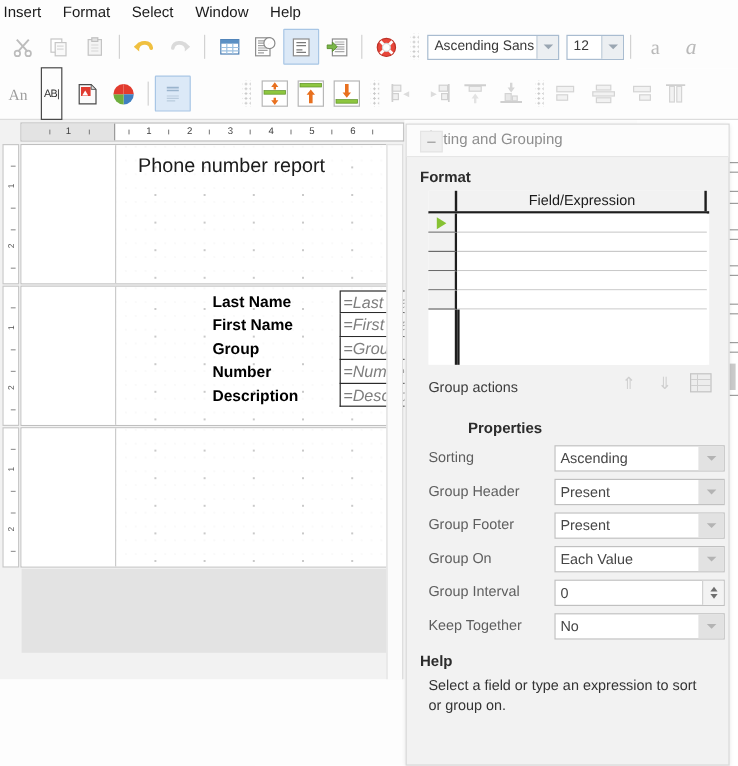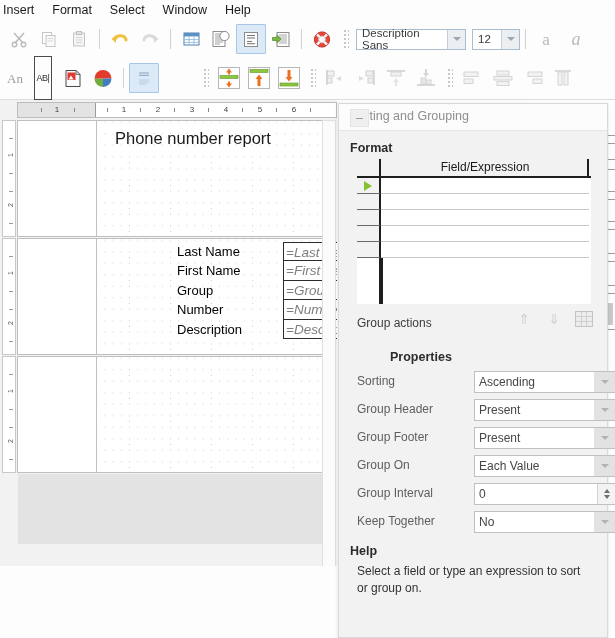--- a/index.html
+++ b/index.html
@@ -107,21 +107,21 @@
       radial-gradient(circle, #e2e2e2 0.5px, transparent 0.6px);
     background-size:41px 23px, 8.2px 11.5px;
     background-position:12px 7px, 12px 7px;
   }
   .report-title{
     position:absolute;left:18px;top:8px;font-size:16.5px;color:#1b1b1b;
     font-family:"Liberation Sans",sans-serif;white-space:nowrap;
   }
   .lbl-col{position:absolute;left:80px;top:3px;width:110px;}
   .lbl-col div{
-    font-size:13px;font-weight:normal;color:#000;line-height:19.4px;white-space:nowrap;
+    font-size:13px;font-weight:bold;color:#000;line-height:19.4px;white-space:nowrap;
   }
   .fld-col{position:absolute;left:186px;top:3px;width:125px;}
   .fld-col div{
     font-size:13.5px;font-style:italic;color:#7e7e7e;line-height:19.4px;
     border:1px solid #2b2b2b;border-top:none;box-sizing:border-box;height:19.4px;
     padding-left:2px;white-space:nowrap;overflow:hidden;background:#fff;
   }
   .fld-col div:first-child{border-top:1px solid #2b2b2b;}
 
   
@@ -228,21 +228,21 @@
     font-size:12px;color:#464646;padding-left:4px;white-space:nowrap;
   }
   .pfield .parrow{
     margin-left:auto;width:21px;height:20px;background:#e2e2e2;
     display:flex;align-items:center;justify-content:center;
   }
   .pfield .parrow i{
     display:block;width:0;height:0;border-left:4px solid transparent;
     border-right:4px solid transparent;border-top:4px solid #b3b3b3;
   }
-  .pfield.editable{background:#ffffff;margin-left:12px;}
+  .pfield.editable{background:#ffffff;}
   .spin{
     margin-left:auto;width:17px;height:20px;background:#f3f3f3;border-left:1px solid #d2d2d2;
     display:flex;flex-direction:column;align-items:center;justify-content:center;
   }
   .spin i{display:block;width:0;height:0;margin:0;}
   .spin .up{border-left:3.5px solid transparent;border-right:3.5px solid transparent;border-bottom:4px solid #6f6f6f;margin-bottom:2px;}
   .spin .dn{border-left:3.5px solid transparent;border-right:3.5px solid transparent;border-top:4px solid #6f6f6f;}
 
   .help-head{
     position:absolute;left:11px;top:440px;font-size:12.5px;font-weight:bold;color:#2c2c2c;
@@ -370,21 +370,21 @@
         <g stroke="#fdfdfd" stroke-width="2.4">
           <line x1="5" y1="4.4" x2="7.6" y2="7"></line>
             <line x1="15" y1="4.4" x2="12.4" y2="7"></line>
           <line x1="5" y1="14.6" x2="7.6" y2="12"></line>
             <line x1="15" y1="14.6" x2="12.4" y2="12"></line>
         </g>
       </svg>
     </div>
     <div class="grip"></div>
     <div class="fontname">
-      <span>Description Sans</span>
+      <span>Ascending Sans</span>
       <span class="combo-arrow">
           <i></i>
         </span>
     </div>
     <div class="fontsize">
       <span>12</span>
       <span class="combo-arrow">
           <i></i>
         </span>
     </div>

